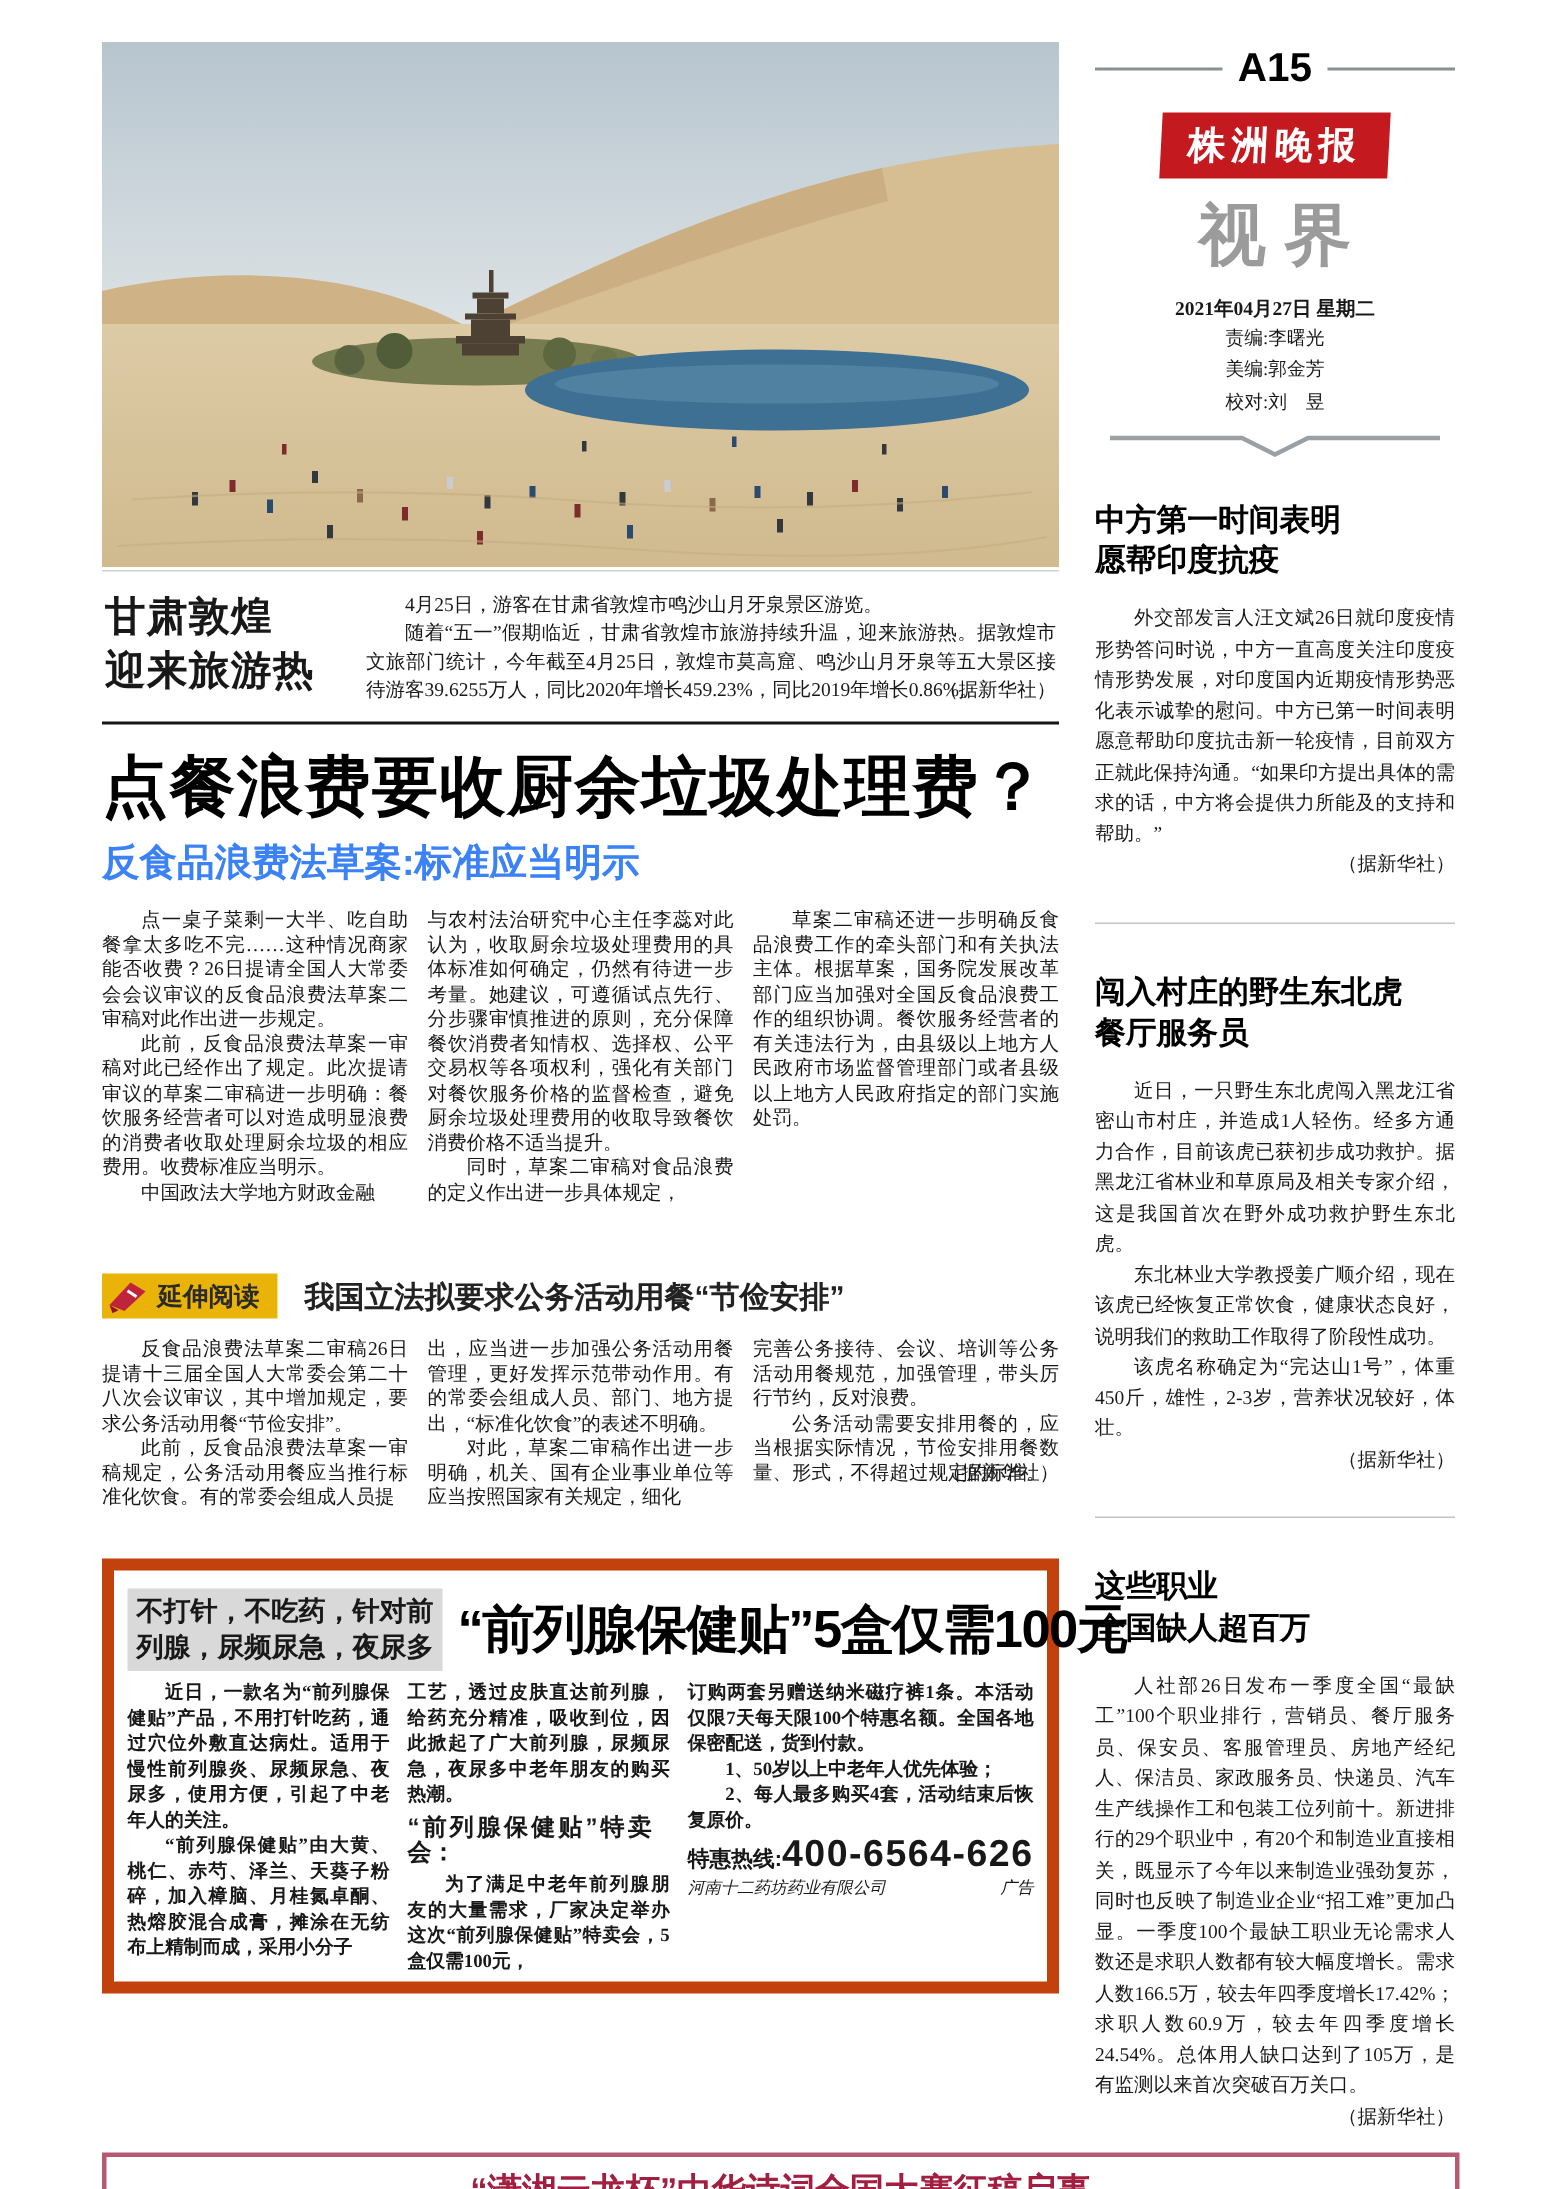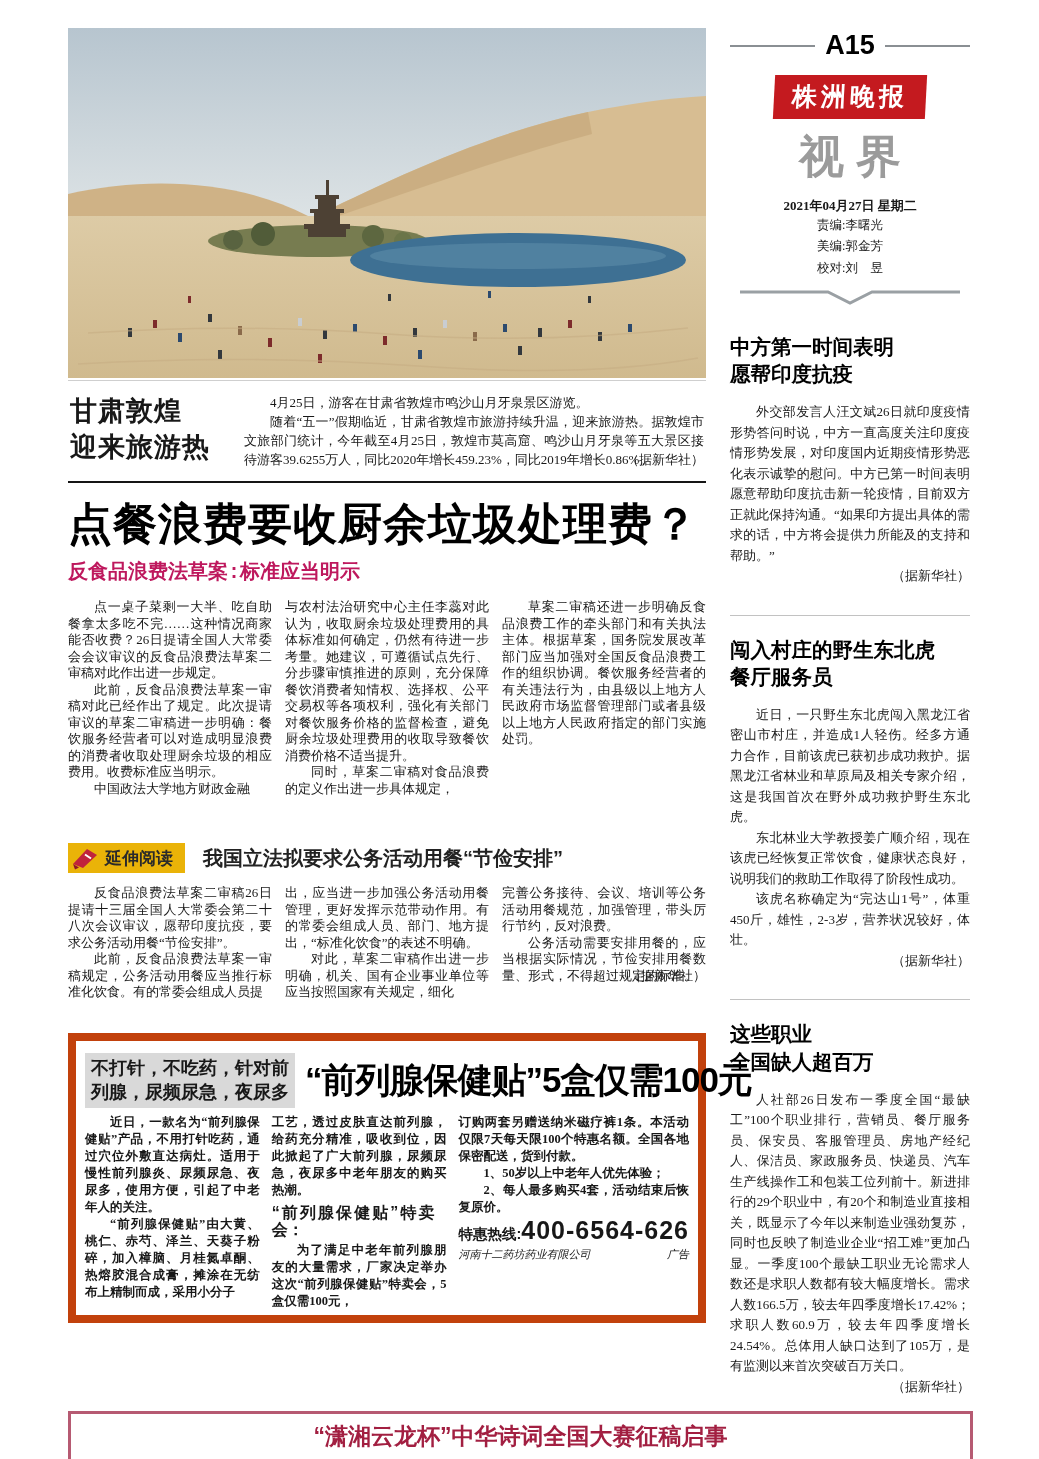--- a/index.html
+++ b/index.html
@@ -18,22 +18,22 @@
   .photo-rule { border-top:1px solid #cfcfcf; margin-top:2px; }
   .caption-row { display:flex; gap:16px; padding:12px 2px 10px 2px; }
   .caption-title { flex:0 0 158px; font-family:"Liberation Sans","DejaVu Sans",sans-serif;
     font-weight:900; font-size:27px; line-height:1.35; letter-spacing:1px; }
   .caption-text { flex:1; font-size:13px; line-height:19px; --lh:19px; text-align:justify; }
   .black-rule { border-top:2px solid #151515; margin-top:2px; }
 
   
   .headline { font-family:"Liberation Sans","DejaVu Sans",sans-serif; font-weight:900;
     font-size:44px; letter-spacing:1px; margin:12px 0 4px 0; color:#000; }
-  .subhead  { font-family:Liberation Mono, monospace; font-weight:700;
-    font-size:20px; margin:0 0 14px 0; color:#be185d; }
+  .subhead  { font-family:Liberation Sans, sans-serif; font-weight:700;
+    font-size:25px; margin:0 0 14px 0; color:#3b82f6; }
   .cols3 { display:flex; gap:13px; }
   .cols3 .col { flex:1; font-size:13px; line-height:16.5px; --lh:16.5px;
     text-align:justify; height:226px; overflow:hidden; }
   .cols3.ext .col { height:132px; }
 
   .li { margin:0; }
   .li-i { text-indent:2em; }
   .li-p { text-indent:0; }
   .li-cr{ text-align:right; text-indent:0; }
   .li-c { text-align:right; text-indent:0; margin-top:calc(-1 * var(--lh,16.5px)); }
@@ -75,21 +75,21 @@
   .a15 { font-family:"Liberation Sans","DejaVu Sans",sans-serif; font-weight:900; font-size:27px; color:#000; }
   .masthead { background:#c41a1f; color:#fff; width:152px; margin:14px auto 0 auto; text-align:center;
     font-weight:900; font-size:25px; letter-spacing:4px; padding:5px 0 6px 0; transform:skewX(-3deg); }
   .section-name { text-align:center; font-size:45px; font-weight:900; color:#9b9b9b;
     letter-spacing:12px; margin-top:8px; padding-left:12px; }
   .date-line { text-align:center; font-size:13px; font-weight:bold; margin-top:10px; }
   .editor-line { text-align:center; font-size:12.5px; line-height:1.7; }
   .chevron { display:block; margin:10px auto 0 auto; }
 
   .side-art { margin-top:28px; }
-  .side-art.ruled { border-top:1px solid #c2c2c2; padding-top:20px; }
+  .side-art.ruled { border-top:1px solid #c2c2c2; padding-top:32px; }
   .side-title { font-family:"Liberation Sans","DejaVu Sans",sans-serif; font-weight:900;
     font-size:20.5px; line-height:1.35; margin-bottom:14px; color:#000; }
   .side-body { font-size:13px; line-height:20.5px; --lh:20.5px; text-align:justify; }
 </style>
 </head>
 <body>
 
 <div class="page">
   <div class="layout">
 
@@ -196,21 +196,21 @@
             <polygon points="3,18 17,3 27,9 13,22" fill="#c0233c"></polygon>
             <polygon points="3,18 9,21.5 5,23.5" fill="#8f1528"></polygon>
             <line x1="15" y1="8.5" x2="21" y2="12.5" stroke="#fff" stroke-width="2"></line>
           </svg>
           <span class="ext-tag-label">延伸阅读</span>
         </div>
         <span class="ext-title">我国立法拟要求公务活动用餐“节俭安排”</span>
       </div>
       <div class="cols3 ext">
         <div class="col">
-            <div class="li li-i">反食品浪费法草案二审稿26日提请十三届全国人大常委会第二十八次会议审议，愿帮印度抗疫，要求公务活动用餐“节俭安排”。</div>
+            <div class="li li-i">反食品浪费法草案二审稿26日提请十三届全国人大常委会第二十八次会议审议，其中增加规定，要求公务活动用餐“节俭安排”。</div>
             <div class="li li-i">此前，反食品浪费法草案一审稿规定，公务活动用餐应当推行标准化饮食。有的常委会组成人员提</div>
           </div>
         <div class="col">
             <div class="li li-p">出，应当进一步加强公务活动用餐管理，更好发挥示范带动作用。有的常委会组成人员、部门、地方提出，“标准化饮食”的表述不明确。</div>
             <div class="li li-i">对此，草案二审稿作出进一步明确，机关、国有企业事业单位等应当按照国家有关规定，细化</div>
           </div>
         <div class="col">
             <div class="li li-p">完善公务接待、会议、培训等公务活动用餐规范，加强管理，带头厉行节约，反对浪费。</div>
             <div class="li li-i">公务活动需要安排用餐的，应当根据实际情况，节俭安排用餐数量、形式，不得超过规定的标准。</div>
             <div class="li li-c">（据新华社）</div>

